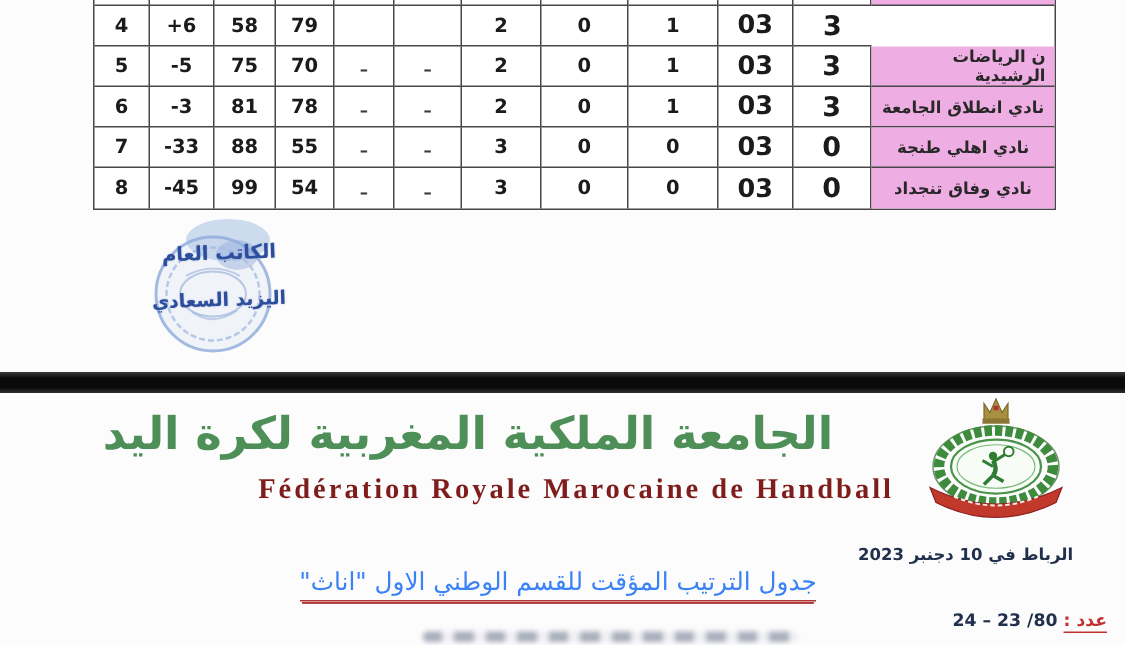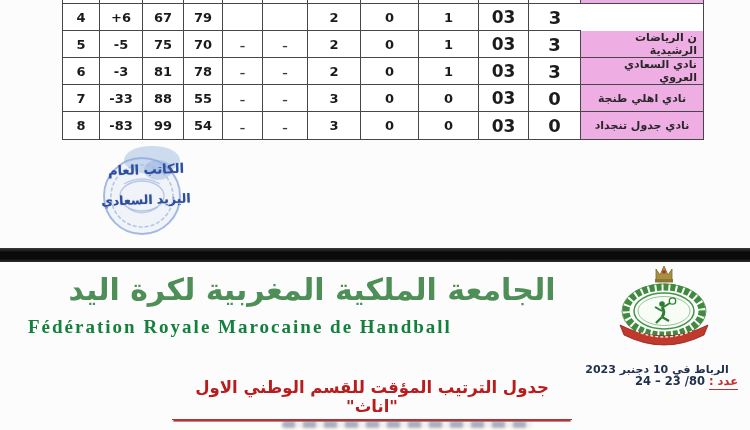--- a/index.html
+++ b/index.html
@@ -25,27 +25,27 @@
   .stamp svg{position:absolute;left:0;top:0}
   .stamp-line{position:absolute;left:6px;width:120px;text-align:center;font-weight:bold;color:#2d4d9d;transform:rotate(-2deg);text-shadow:0 0 1px rgba(60,90,170,.55)}
   .stamp-line.l1{top:18px;font-size:13px}
   .stamp-line.l2{top:48px;font-size:12.5px}
 
   
   .divider{position:absolute;left:0;top:248px;width:750px;height:14px;background:linear-gradient(#3a3a3a,#0a0a0a 30%,#0a0a0a 75%,#2e2e2e)}
 
   
   .lh-ar{position:absolute;left:28px;top:272px;width:568px;text-align:center;direction:rtl;font-size:30px;font-weight:bold;color:#4e8f58;letter-spacing:1px}
-  .lh-fr{position:absolute;left:28px;top:316px;width:568px;text-align:left;font-family:"Liberation Serif","DejaVu Serif",serif;font-weight:bold;font-size:19px;letter-spacing:2px;color:#15803d}
+  .lh-fr{position:absolute;left:28px;top:316px;width:568px;text-align:right;font-family:"Liberation Serif","DejaVu Serif",serif;font-weight:bold;font-size:19px;letter-spacing:2px;color:#7f1d1d}
   .logo{position:absolute;left:612px;top:263px;width:106px;height:96px}
-  .lh-date{position:absolute;right:8px;top:363px;width:170px;text-align:center;direction:rtl;font-size:11px;font-weight:bold;color:#22304d}
-  .lh-ref{position:absolute;right:12px;top:374px;width:150px;text-align:right;direction:rtl;font-size:11.5px;font-weight:bold;color:#22304d}
+  .lh-date{position:absolute;right:8px;top:363px;width:170px;text-align:left;direction:rtl;font-size:11px;font-weight:bold;color:#22304d}
+  .lh-ref{position:absolute;right:12px;top:406px;width:150px;text-align:right;direction:rtl;font-size:11.5px;font-weight:bold;color:#22304d}
   .lh-ref .lbl{color:#c03030;border-bottom:1px solid #c03030;padding-bottom:1px}
   .doc-title{position:absolute;left:172px;top:378px;width:400px;text-align:center;direction:rtl}
-  .doc-title .in{display:inline-block;font-size:16.5px;font-weight:bold;color:#b91c1c;border-bottom:1px solid #b03636;padding-bottom:3px;box-shadow:0 3px 0 -1.4px #b03636}
+  .doc-title .in{display:inline-block;font-size:16.5px;font-weight:normal;color:#3b82f6;border-bottom:1px solid #b03636;padding-bottom:3px;box-shadow:0 3px 0 -1.4px #b03636}
   .smudge{position:absolute;left:282px;top:421px;width:250px;height:7px;border-radius:3px;filter:blur(1.6px);background:repeating-linear-gradient(90deg,rgba(88,98,126,.5) 0 13px,rgba(88,98,126,.08) 13px 21px)}
 </style>
 </head>
 <body>
 
 <div id="page">
 
   <div class="tbl">
     <div class="tr sliver">
       <div class="td"></div>
@@ -58,21 +58,21 @@
         <div class="td"></div>
         <div class="td"></div>
         <div class="td"></div>
         <div class="td"></div>
         <div class="td team"></div>
     </div>
 
     <div class="tr">
       <div class="td">4</div>
       <div class="td">+6</div>
-      <div class="td">67</div>
+      <div class="td">58</div>
       <div class="td">79</div>
       <div class="td dash"></div>
       <div class="td dash"></div>
       <div class="td">2</div>
       <div class="td">0</div>
       <div class="td">1</div>
       <div class="td played">03</div>
       <div class="td pts">3</div>
     </div>
 
@@ -96,51 +96,51 @@
       <div class="td">-3</div>
       <div class="td">81</div>
       <div class="td">78</div>
       <div class="td dash">–</div>
       <div class="td dash">–</div>
       <div class="td">2</div>
       <div class="td">0</div>
       <div class="td">1</div>
       <div class="td played">03</div>
       <div class="td pts">3</div>
-      <div class="td team">نادي السعادي العروي</div>
+      <div class="td team">نادي انطلاق الجامعة</div>
     </div>
 
     <div class="tr">
       <div class="td">7</div>
       <div class="td">-33</div>
       <div class="td">88</div>
       <div class="td">55</div>
       <div class="td dash">–</div>
       <div class="td dash">–</div>
       <div class="td">3</div>
       <div class="td">0</div>
       <div class="td">0</div>
       <div class="td played">03</div>
       <div class="td pts">0</div>
       <div class="td team">نادي اهلي طنجة</div>
     </div>
 
     <div class="tr">
       <div class="td">8</div>
-      <div class="td">-83</div>
+      <div class="td">-45</div>
       <div class="td">99</div>
       <div class="td">54</div>
       <div class="td dash">–</div>
       <div class="td dash">–</div>
       <div class="td">3</div>
       <div class="td">0</div>
       <div class="td">0</div>
       <div class="td played">03</div>
       <div class="td pts">0</div>
-      <div class="td team">نادي جدول تنجداد</div>
+      <div class="td team">نادي وفاق تنجداد</div>
     </div>
   </div>
 
   <div class="stamp">
     <svg width="132" height="96" viewBox="0 0 132 96">
       <ellipse cx="72" cy="16" rx="28" ry="14" fill="#9db9e0" opacity="0.5"></ellipse>
       <ellipse cx="78" cy="26" rx="14" ry="10" fill="#8fabdc" opacity="0.45"></ellipse>
       <circle cx="62" cy="52" r="38" fill="rgba(175,196,228,0.18)" stroke="#93aedd" stroke-width="2" opacity="0.85"></circle>
       <circle cx="62" cy="52" r="31" fill="none" stroke="#a5bce2" stroke-width="1.6" stroke-dasharray="4 2" opacity="0.8"></circle>
       <ellipse cx="62" cy="52" rx="22" ry="15" fill="none" stroke="#9db4de" stroke-width="1.3" opacity="0.7"></ellipse>

